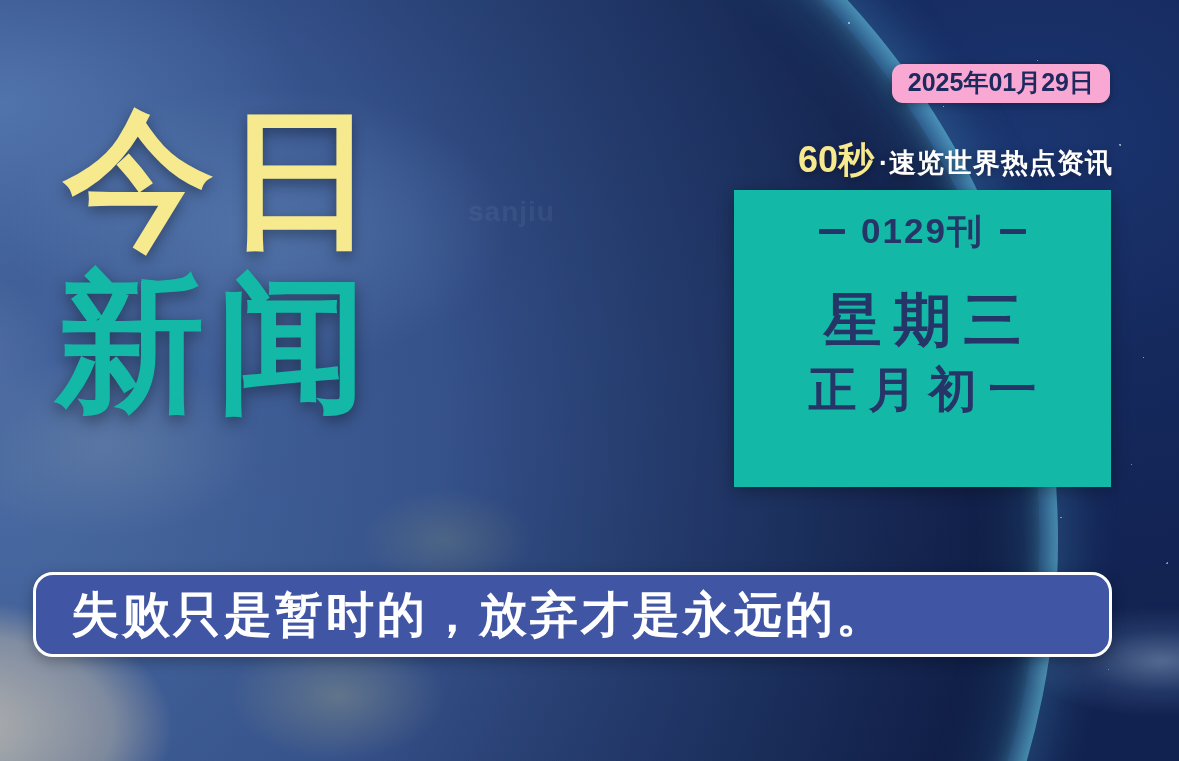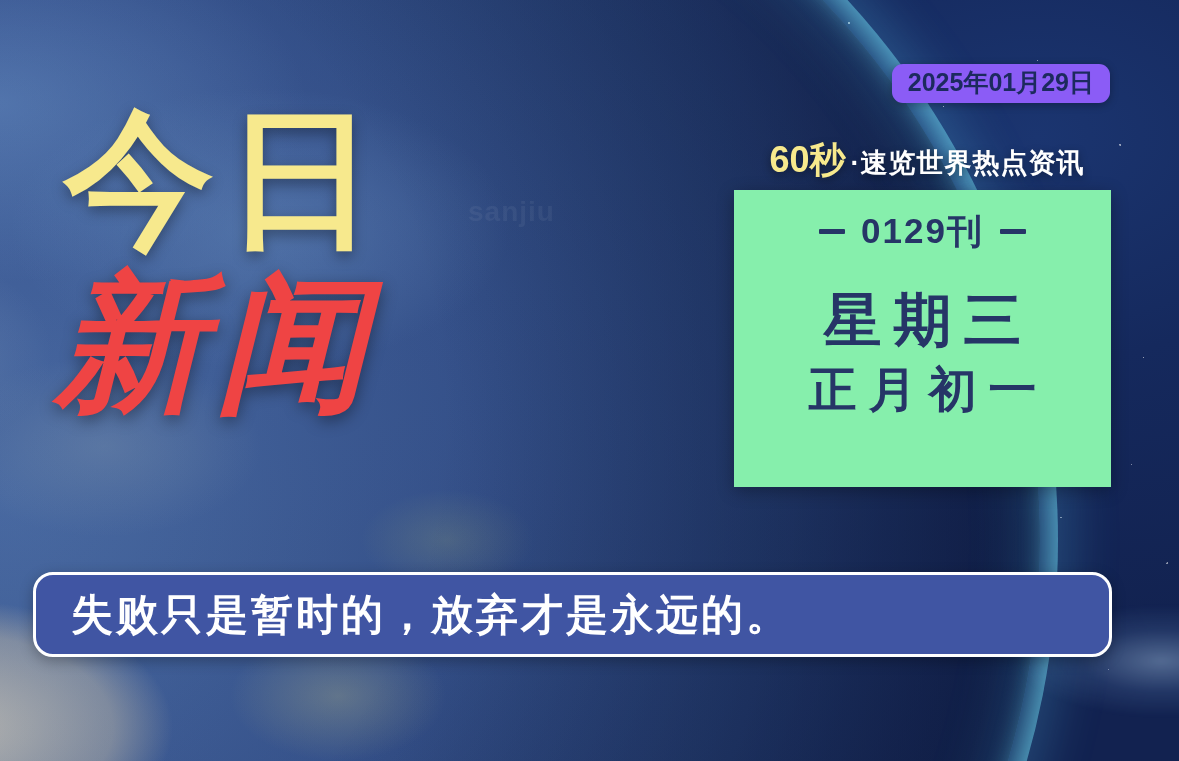--- a/index.html
+++ b/index.html
@@ -134,44 +134,43 @@
     line-height: 150px;
     letter-spacing: 12px;
     white-space: nowrap;
   }
   .title-today {
     color: #f7e98d;
     text-shadow: 0 5px 14px rgba(0,0,0,.35);
     margin-left: 9px;
   }
   .title-news {
-    color: #ef4444;
+    color: #14b8a6;
     text-shadow: 0 5px 16px rgba(0,0,0,.40);
     margin-top: 14px;
-    font-style: italic;
   }
 
   
   .date-badge {
     position: absolute; right: 69px; top: 64px;
-    background: #8b5cf6;
+    background: #f9a8d4;
     color: #1c2a5e;
     font-size: 25px;
     font-weight: 700;
     padding: 6px 16px 8px;
     border-radius: 11px;
     line-height: 1;
     box-shadow: 0 2px 8px rgba(0,0,0,.3);
     white-space: nowrap;
     margin-left: 39px;
   }
   .tagline {
     position: absolute; left: 741px; top: 142px;
     width: 372px;
-    text-align: center;
+    text-align: right;
     white-space: nowrap;
     line-height: 1;
     text-shadow: 0 3px 9px rgba(0,0,0,.4);
   }
   .tagline .sec {
     color: #f7e98d;
     font-weight: 700;
     font-size: 36px;
     letter-spacing: 0;
   }
@@ -180,21 +179,21 @@
     font-weight: 700;
     font-size: 27px;
     letter-spacing: 1px;
     margin-left: 5px;
   }
 
   .info-card {
     position: absolute;
     left: 734px; top: 190px;
     width: 377px; height: 297px;
-    background: #86efac;
+    background: #14b8a6;
     box-shadow: 0 4px 16px rgba(0,0,0,.3);
     display: flex;
     flex-direction: column;
     align-items: center;
     justify-content: flex-start;
     color: #263567;
   }
   .issue-row {
     margin-top: 18px;
     font-size: 35px;
@@ -236,21 +235,21 @@
     background: #4055a3;
     border: 3px solid #ffffff;
     border-radius: 20px;
     box-sizing: border-box;
     display: flex;
     align-items: center;
     box-shadow: 0 4px 14px rgba(0,0,0,.28);
   }
   .quote-text {
     color: #ffffff;
-    font-size: 42px;
+    font-size: 48px;
     font-weight: 700;
     letter-spacing: 3px;
     padding-left: 35px;
     white-space: nowrap;
     line-height: 1;
   }
 </style>
 </head>
 <body>
 

